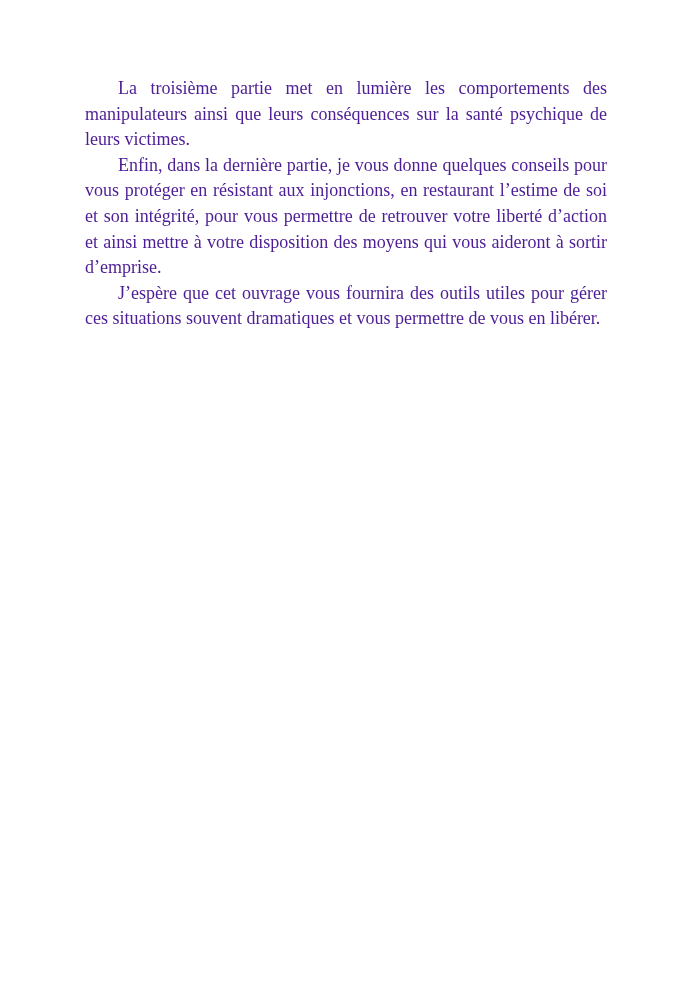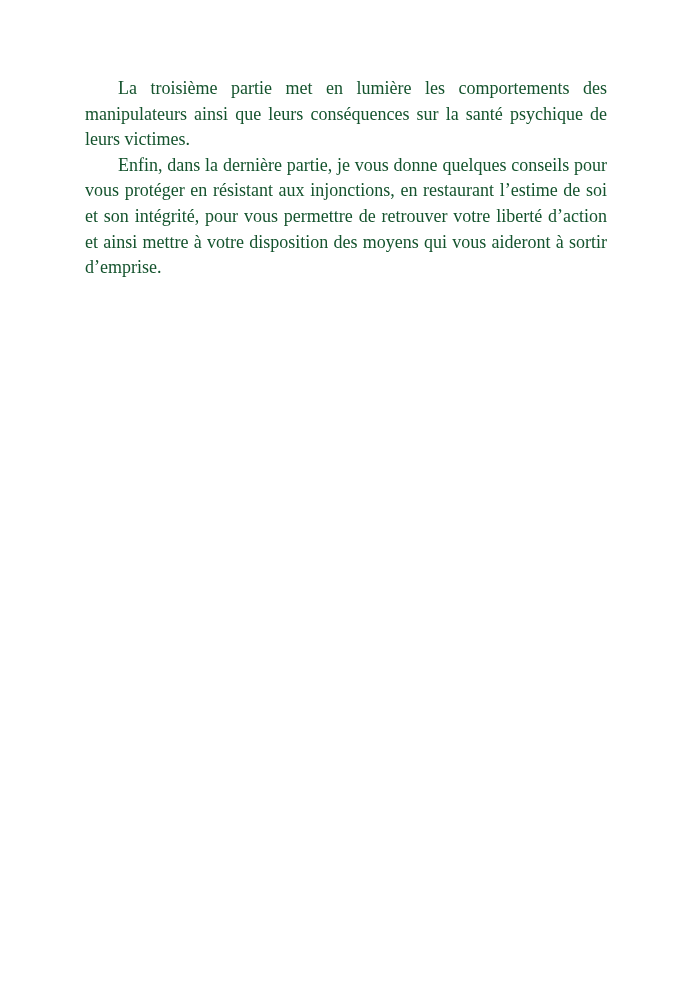--- a/index.html
+++ b/index.html
@@ -14,27 +14,28 @@
       overflow: hidden;
     }
     .page {
       position: absolute;
       left: 85px;
       top: 76px;
       width: 522px;
       font-family: "Liberation Serif", serif;
       font-size: 18px;
       line-height: 25.6px;
-      color: #14532d;
+      color: #4c1d95;
     }
     .para {
       margin: 0;
       text-indent: 33px;
       text-align: justify;
     }
   </style>
 </head>
 <body>
 
 <div class="page">
   <p class="para">La troisième partie met en lumière les comportements des manipulateurs ainsi que leurs conséquences sur la santé psychique de leurs victimes.</p>
   <p class="para">Enfin, dans la dernière partie, je vous donne quelques conseils pour vous protéger en résistant aux injonctions, en restaurant l’estime de soi et son intégrité, pour vous permettre de retrouver votre liberté d’action et ainsi mettre à votre disposition des moyens qui vous aideront à sortir d’emprise.</p>
+  <p class="para">J’espère que cet ouvrage vous fournira des outils utiles pour gérer ces situations souvent dramatiques et vous permettre de vous en libérer.</p>
 </div>
 
 </body></html>

